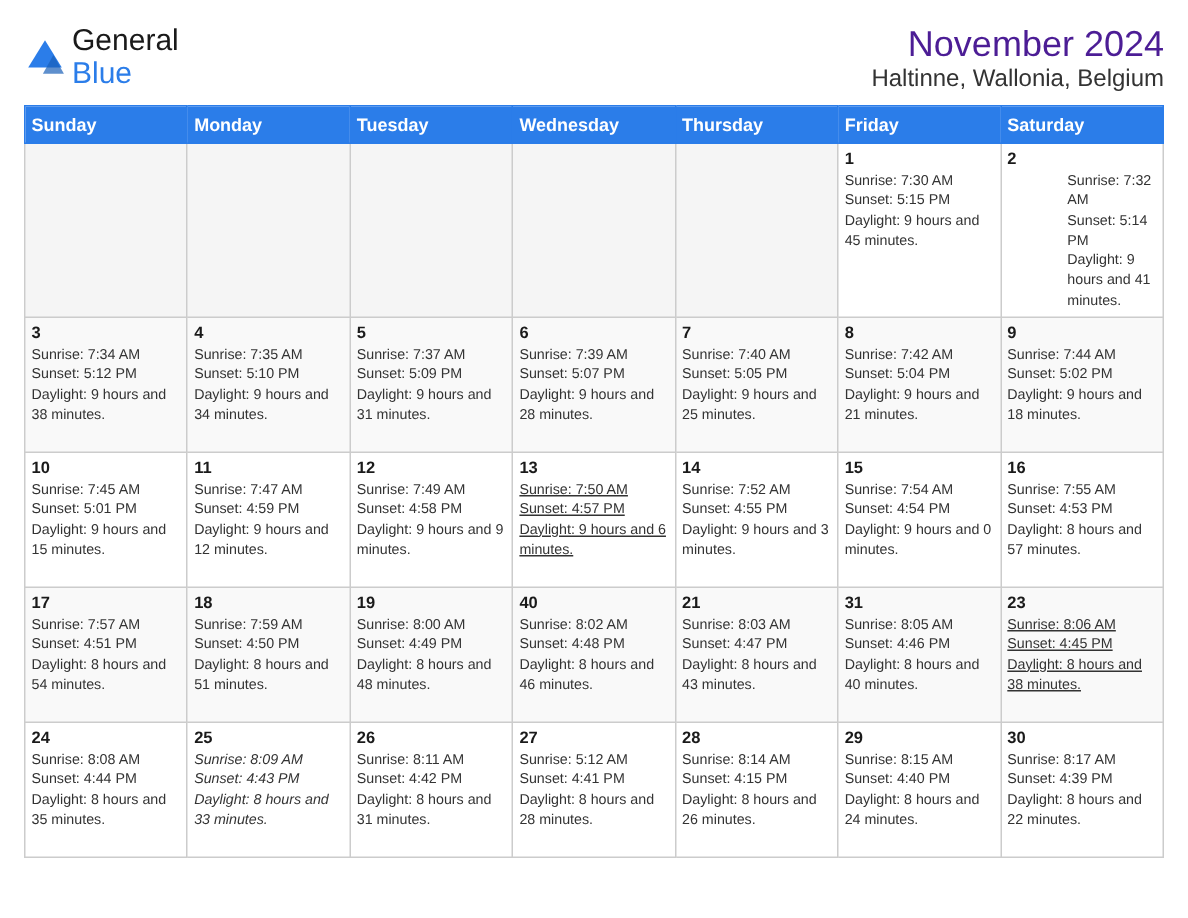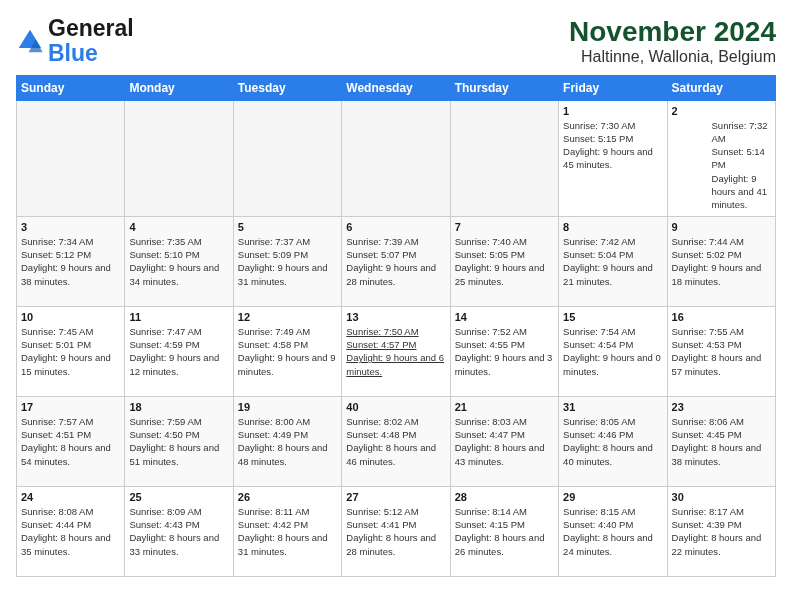--- a/index.html
+++ b/index.html
@@ -15,39 +15,39 @@
       justify-content: space-between;
       align-items: flex-start;
       margin-bottom: 8px;
     }
     .logo {
       display: flex;
       align-items: center;
       gap: 4px;
     }
     .logo-text {
-      font-size: 23px;
-      font-weight: bold;
+      font-size: 20px;
+      font-weight: normal;
       color: #1a1a1a;
       line-height: 1.1;
     }
     .logo-text span {
       color: #2b7de9;
     }
     .logo-icon {
       width: 28px;
       height: 28px;
     }
     .title-area {
       text-align: right;
     }
     .month-title {
-      font-size: 28px;
-      font-weight: bold;
-      color: #14532d;
+      font-size: 24px;
+      font-weight: normal;
+      color: #4c1d95;
     }
     .location-subtitle {
       font-size: 16px;
       color: #333;
     }
     .calendar-table {
       width: 100%;
       border-collapse: collapse;
       table-layout: fixed;
     }
@@ -262,35 +262,35 @@
 Daylight: 8 hours and 43 minutes.</div>
         </td>
         <td>
           <span class="day-number">31</span>
           <div class="day-info" style="white-space: pre-line;">Sunrise: 8:05 AM
 Sunset: 4:46 PM
 Daylight: 8 hours and 40 minutes.</div>
         </td>
         <td>
           <span class="day-number">23</span>
-          <div class="day-info" style="white-space: pre-line;">Sunrise: 8:06 AM
+          <div class="day-info" style="white-space: pre-line; text-decoration: underline;">Sunrise: 8:06 AM
 Sunset: 4:45 PM
 Daylight: 8 hours and 38 minutes.</div>
         </td>
       </tr>
       <tr>
         <td>
           <span class="day-number">24</span>
           <div class="day-info" style="white-space: pre-line;">Sunrise: 8:08 AM
 Sunset: 4:44 PM
 Daylight: 8 hours and 35 minutes.</div>
         </td>
         <td>
           <span class="day-number">25</span>
-          <div class="day-info" style="white-space: pre-line;">Sunrise: 8:09 AM
+          <div class="day-info" style="white-space: pre-line; font-style: italic;">Sunrise: 8:09 AM
 Sunset: 4:43 PM
 Daylight: 8 hours and 33 minutes.</div>
         </td>
         <td>
           <span class="day-number">26</span>
           <div class="day-info" style="white-space: pre-line;">Sunrise: 8:11 AM
 Sunset: 4:42 PM
 Daylight: 8 hours and 31 minutes.</div>
         </td>
         <td>

